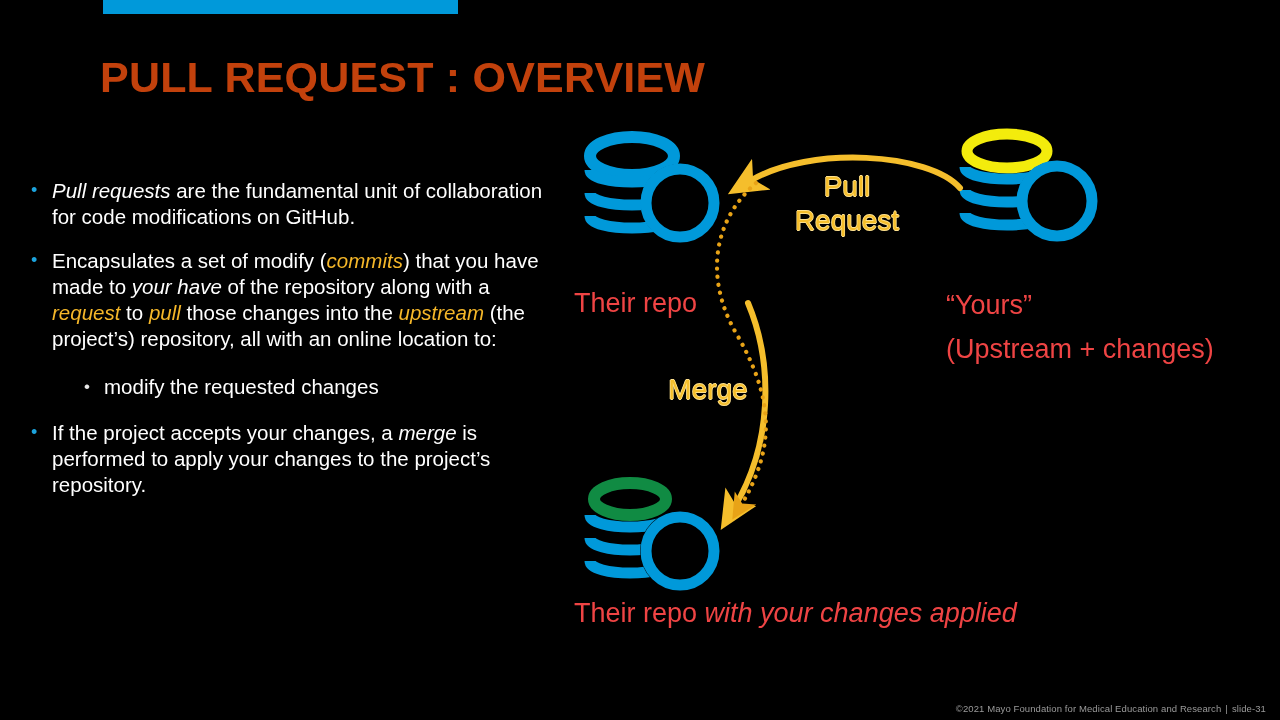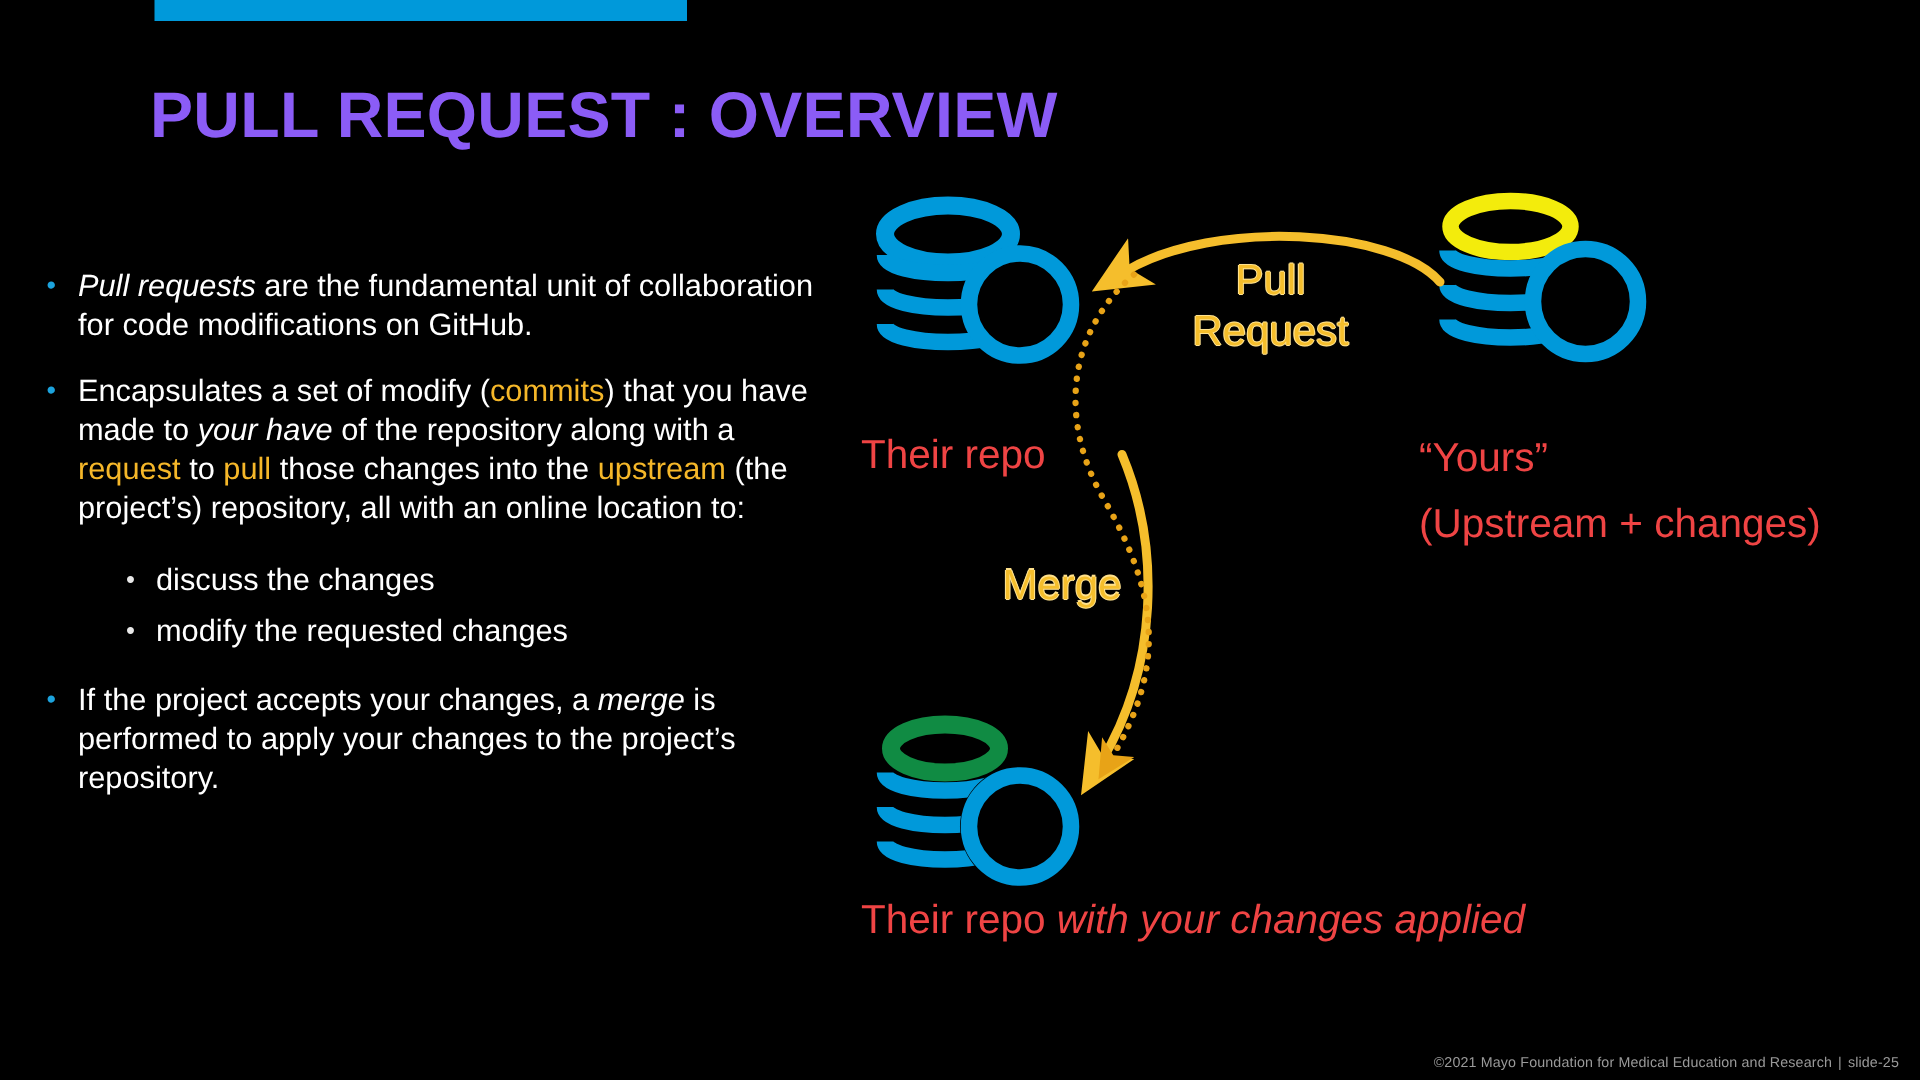--- a/index.html
+++ b/index.html
@@ -30,21 +30,21 @@
     background: #0099DA;
   }
 
   
   .title {
     position: absolute;
     left: 100px;
     top: 53px;
     font-size: 43px;
     font-weight: bold;
-    color: #8b5cf6;
+    color: #c2410c;
     letter-spacing: 0.2px;
     white-space: nowrap;
   }
 
   
   .bullets {
     position: absolute;
     left: 26px;
     top: 178px;
     width: 520px;
@@ -84,20 +84,21 @@
     color: #E8E8E8;
     font-size: 17px;
   }
   .b2 .etc {
     display: block;
     line-height: 26px;
   }
   em { font-style: italic; }
   .kw {
     color: #F5B729;
+    font-style: italic;
   }
 
   
   .diagram {
     position: absolute;
     left: 560px;
     top: 115px;
     width: 720px;
     height: 560px;
   }
@@ -148,21 +149,20 @@
 
     <div class="b1">
       <em>Pull requests</em><span> are the fundamental unit of collaboration for code modifications on GitHub.</span>
     </div>
 
     <div class="b1">
       <span>Encapsulates a set of modify (</span><span class="kw">commits</span><span>) that you have made to </span><em>your have</em><span> of the repository along with a </span><span class="kw">request</span><span> to </span><span class="kw">pull</span><span> those changes into the </span><span class="kw">upstream</span><span> (the project’s) repository, all with an online location to:</span>
     </div>
 
     <ul class="sub-list">
-      <li class="b2">discuss the changes</li>
       <li class="b2"><span>modify the requested changes</span></li>
     </ul>
 
     <div class="b1">
       <span>If the project accepts your changes, a </span><em>merge</em><span> is performed to apply your changes to the project’s repository.</span>
     </div>
 
   </div>
 
   <div class="diagram">
@@ -226,16 +226,16 @@
     <div class="arrow-label" style="left:222px; top:55px; width:130px;">
       <div>Pull</div>
       <div>Request</div>
     </div>
 
     <div class="arrow-label" style="left:93px; top:258px; width:110px;">Merge</div>
 
   </div>
 
   <div class="footer">
-    <span>©2021 Mayo Foundation for Medical Education and Research</span><span class="sep">|</span><span>slide-25</span>
+    <span>©2021 Mayo Foundation for Medical Education and Research</span><span class="sep">|</span><span>slide-31</span>
   </div>
 
 </div>
 
 </body></html>

